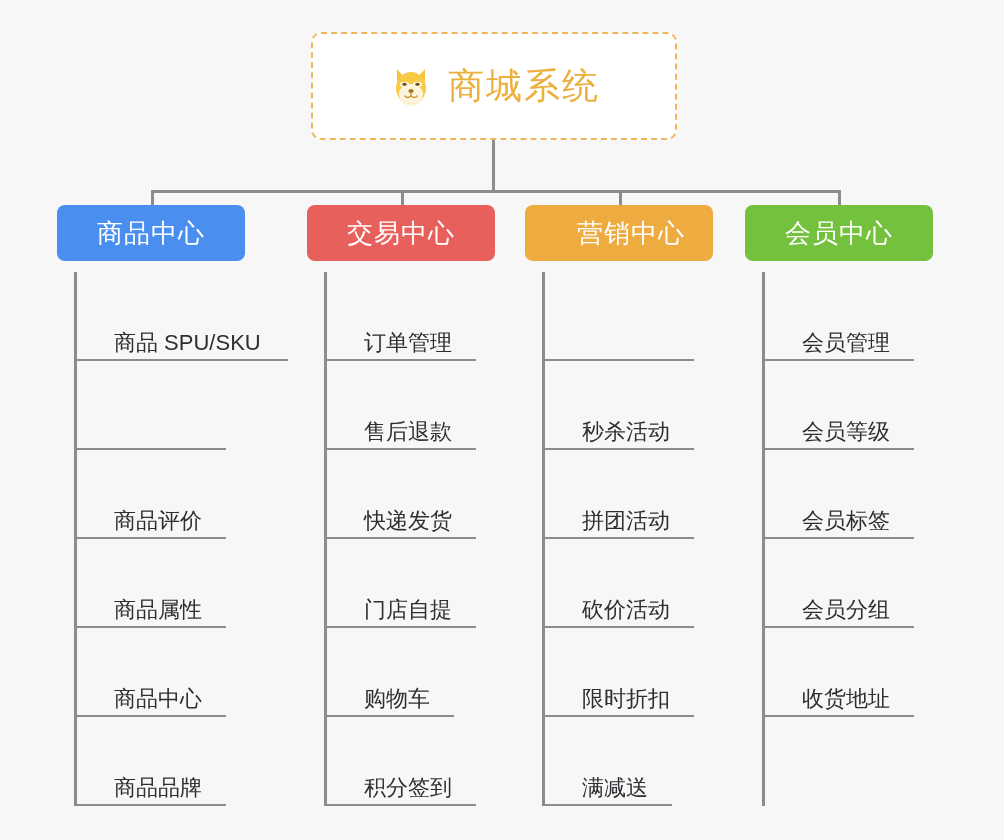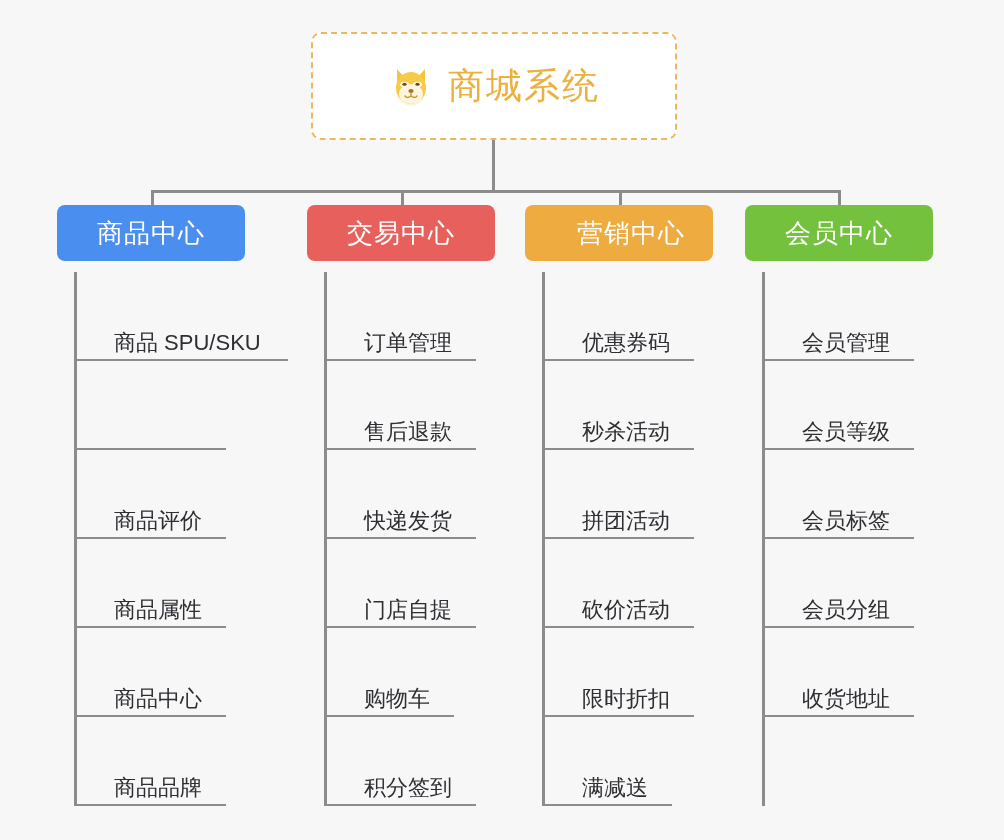--- a/index.html
+++ b/index.html
@@ -206,21 +206,20 @@
           <span class="leaf-label">积分签到</span>
         </div>
       </div>
       <div class="branch" style="left: 525px; background: rgb(238, 171, 64); padding-left: 24px;">
         <span class="branch-label">营销中心</span>
       </div>
       <div class="leaf-col" style="left: 542px;">
         <div class="spine" style="height: 534px;"></div>
         <div class="leaf-item">
           <div class="leaf-underline" style="width: 152px;"></div>
-          <span class="leaf-label">优惠券码</span>
         </div>
         <div class="leaf-item">
           <div class="leaf-underline" style="width: 152px;"></div>
           <span class="leaf-label">秒杀活动</span>
         </div>
         <div class="leaf-item">
           <div class="leaf-underline" style="width: 152px;"></div>
           <span class="leaf-label">拼团活动</span>
         </div>
         <div class="leaf-item">

